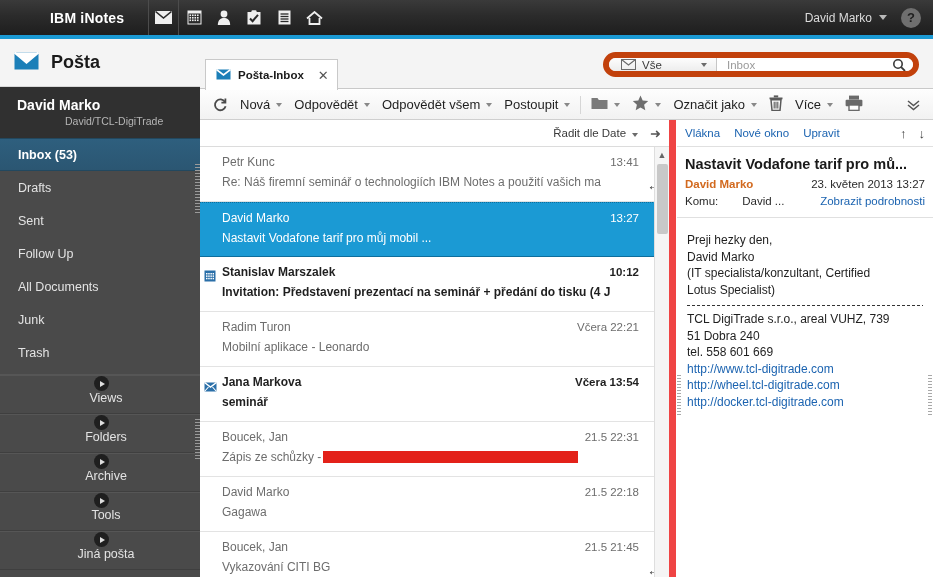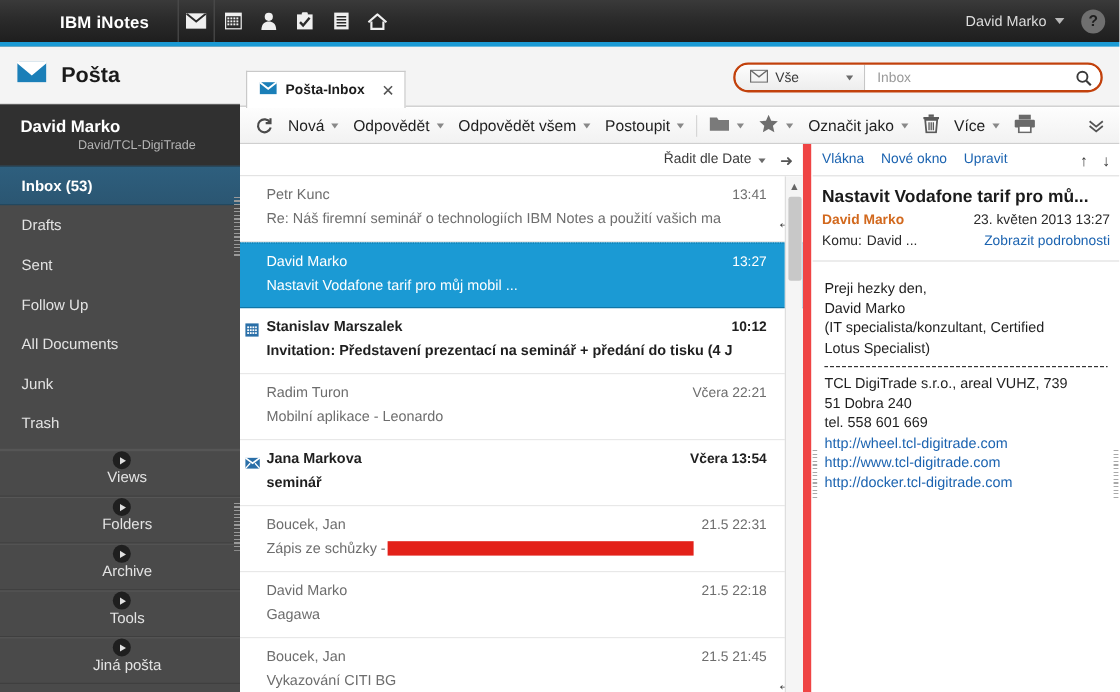--- a/index.html
+++ b/index.html
@@ -112,21 +112,21 @@
     background: #ffffff; border: 1px solid #c9c9c9; border-bottom: none;
     display: flex; align-items: center; padding: 0 8px 0 10px; cursor: pointer;
   }
   .tab .ti { margin-right: 7px; }
   .tab .tl { font-size: 11.5px; font-weight: bold; color: #1a1a1a; }
   .tab .tx { margin-left: 14px; color: #555; font-size: 13px; cursor: pointer; line-height: 1; }
 
   .searchwrap {
     position: absolute; right: 14px; top: 13px;
     display: flex; align-items: stretch; height: 25px;
-    border: 2px solid #c2410c; border-radius: 13px; background: #fbfbfb;
+    border: 6px solid #c2410c; border-radius: 13px; background: #fbfbfb;
     overflow: hidden;
   }
   .scope {
     display: flex; align-items: center; gap: 6px;
     padding: 0 9px 0 12px; width: 108px;
     background: linear-gradient(to bottom,#fdfdfd,#ededed);
     border-right: 1px solid #c6c6c6; cursor: pointer;
   }
   .scope .sl { font-size: 11.5px; color: #3a3a3a; }
   .scope .sc {
@@ -638,36 +638,36 @@
     </div>
 
     <div class="rp-head">
       <div class="rp-subject">Nastavit Vodafone tarif pro mů...</div>
       <div class="rp-row">
         <span class="rp-sender">David Marko</span>
         <span class="rp-date">23. květen 2013 13:27</span>
       </div>
       <div class="rp-row">
         <span class="rp-to">Komu:</span>
-        <span class="rp-to" style="margin-left:4px">David ...</span>
+        <span class="rp-to" style="margin-left:24px">David ...</span>
         <span class="rp-details">Zobrazit podrobnosti</span>
       </div>
     </div>
 
     <div class="rp-body">
       <p>Preji hezky den,</p>
       <p>David Marko</p>
       <p>(IT specialista/konzultant, Certified</p>
       <p>Lotus Specialist)</p>
       <div class="rp-hr"></div>
       <p>TCL DigiTrade s.r.o., areal VUHZ, 739</p>
       <p>51 Dobra 240</p>
       <p>tel. 558 601 669</p>
+      <div class="rp-link-line">http://www.tcl-digitrade.com</div>
       <div class="rp-link-line">http://wheel.tcl-digitrade.com</div>
-      <div class="rp-link-line">http://www.tcl-digitrade.com</div>
       <div class="rp-link-line">http://docker.tcl-digitrade.com</div>
     </div>
 
     <div class="rp-grip"></div>
     <div class="rp-grip-r"></div>
   </div>
 
 </div>
 
 </body></html>

